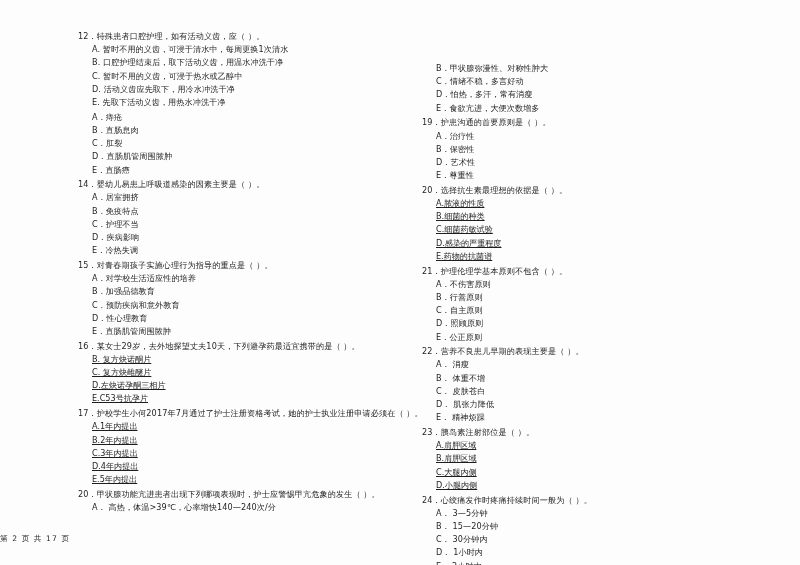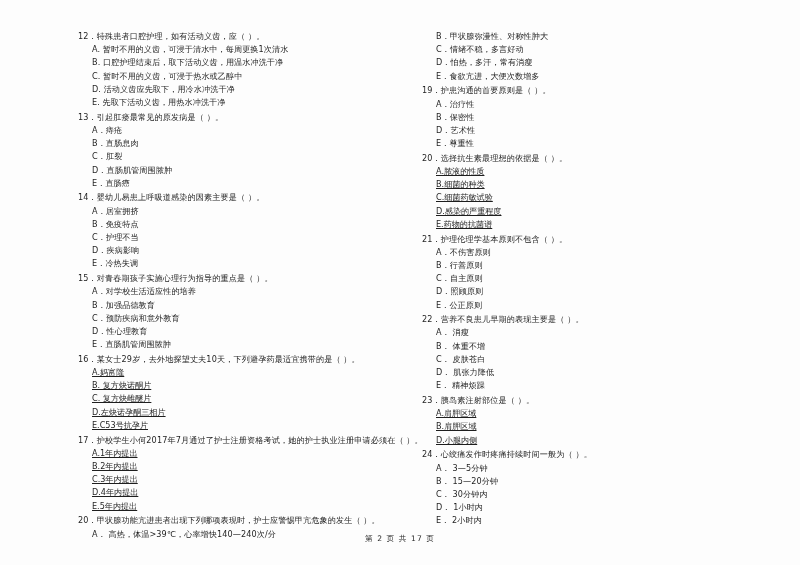--- a/index.html
+++ b/index.html
@@ -70,28 +70,28 @@
   }
   .opt.tight {
     letter-spacing: 0px;
     text-decoration: underline;
   }
   .footer {
     position: absolute;
     left: 0;
     top: 534px;
     width: 800px;
-    text-align: center;
     font-size: 7.6px;
     color: #2a2a2a;
     letter-spacing: 1.1px;
   }
   
   .cont-opts {
     margin-bottom: 1.5px;
+    margin-top: 32px;
   }
   .cont-opts .opt {
     padding-left: 14px;
   }
 </style>
 </head>
 <body>
 
 <div class="page">
   <div class="columns">
@@ -103,21 +103,20 @@
         <ul class="opts">
           <li class="opt">A. 暂时不用的义齿，可浸于清水中，每周更换1次清水</li>
           <li class="opt">B. 口腔护理结束后，取下活动义齿，用温水冲洗干净</li>
           <li class="opt">C. 暂时不用的义齿，可浸于热水或乙醇中</li>
           <li class="opt">D. 活动义齿应先取下，用冷水冲洗干净</li>
           <li class="opt">E. 先取下活动义齿，用热水冲洗干净</li>
         </ul>
       </div>
 
       <div class="q">
-        <div class="q-stem">13．引起肛瘘最常见的原发病是（     ）。</div>
         <ul class="opts">
           <li class="opt">A．痔疮</li>
           <li class="opt">B．直肠息肉</li>
           <li class="opt">C．肛裂</li>
           <li class="opt">D．直肠肌管周围脓肿</li>
           <li class="opt">E．直肠癌</li>
         </ul>
       </div>
 
       <div class="q">
@@ -138,21 +137,20 @@
           <li class="opt">B．加强品德教育</li>
           <li class="opt">C．预防疾病和意外教育</li>
           <li class="opt">D．性心理教育</li>
           <li class="opt">E．直肠肌管周围脓肿</li>
         </ul>
       </div>
 
       <div class="q">
         <div class="q-stem">16．某女士29岁，去外地探望丈夫10天，下列避孕药最适宜携带的是（      ）。</div>
         <ul class="opts">
-          <li class="opt tight">A.妈富隆</li>
           <li class="opt tight">B. 复方炔诺酮片</li>
           <li class="opt tight">C. 复方炔雌醚片</li>
           <li class="opt tight">D.左炔诺孕酮三相片</li>
           <li class="opt tight">E.C53号抗孕片</li>
         </ul>
       </div>
 
       <div class="q">
         <div class="q-stem">17．护校学生小何2017年7月通过了护士注册资格考试，她的护士执业注册申请必须在（      ）。</div>
         <ul class="opts">
@@ -223,20 +221,21 @@
           <li class="opt">D． 肌张力降低</li>
           <li class="opt">E． 精神烦躁</li>
         </ul>
       </div>
 
       <div class="q">
         <div class="q-stem">23．胰岛素注射部位是（      ）。</div>
         <ul class="opts">
           <li class="opt tight">A.肩胛区域</li>
           <li class="opt tight">B.肩胛区域</li>
+          <li class="opt tight">C.大腿内侧</li>
           <li class="opt tight">D.小腿内侧</li>
         </ul>
       </div>
 
       <div class="q">
         <div class="q-stem">24．心绞痛发作时疼痛持续时间一般为（      ）。</div>
         <ul class="opts">
           <li class="opt">A． 3—5分钟</li>
           <li class="opt">B． 15—20分钟</li>
           <li class="opt">C． 30分钟内</li>

